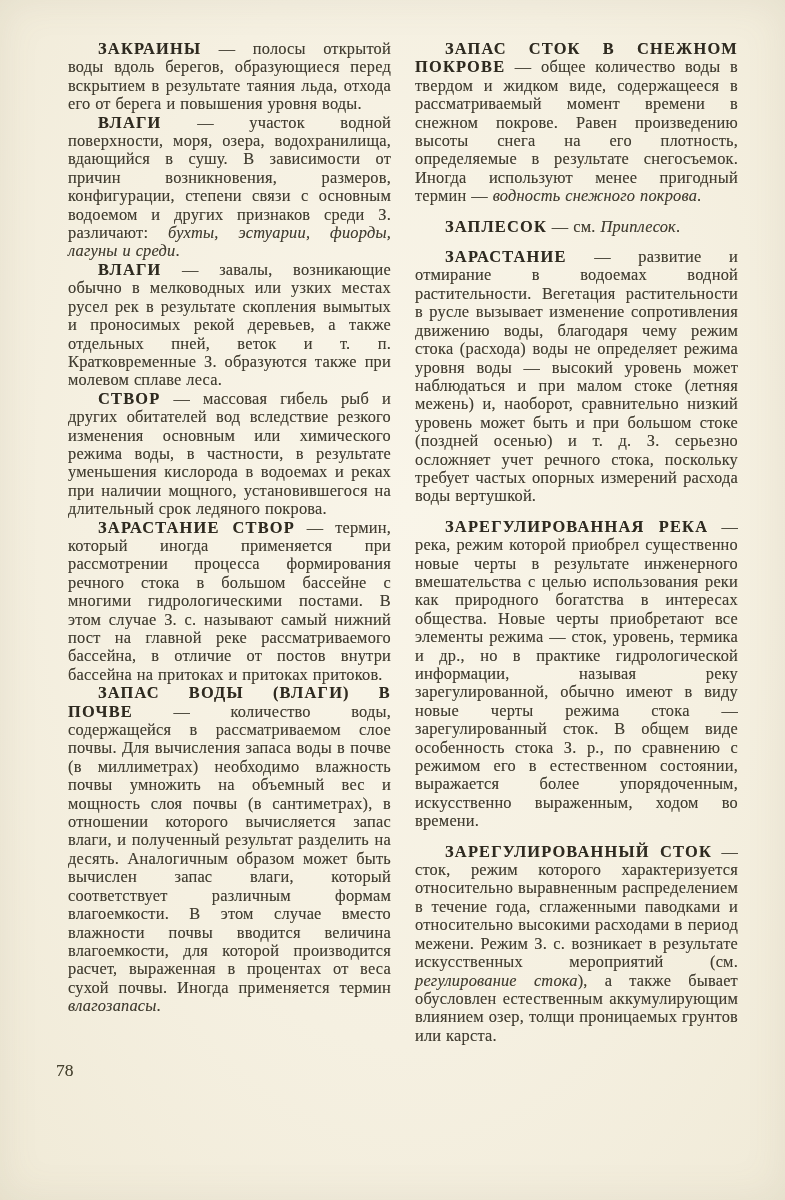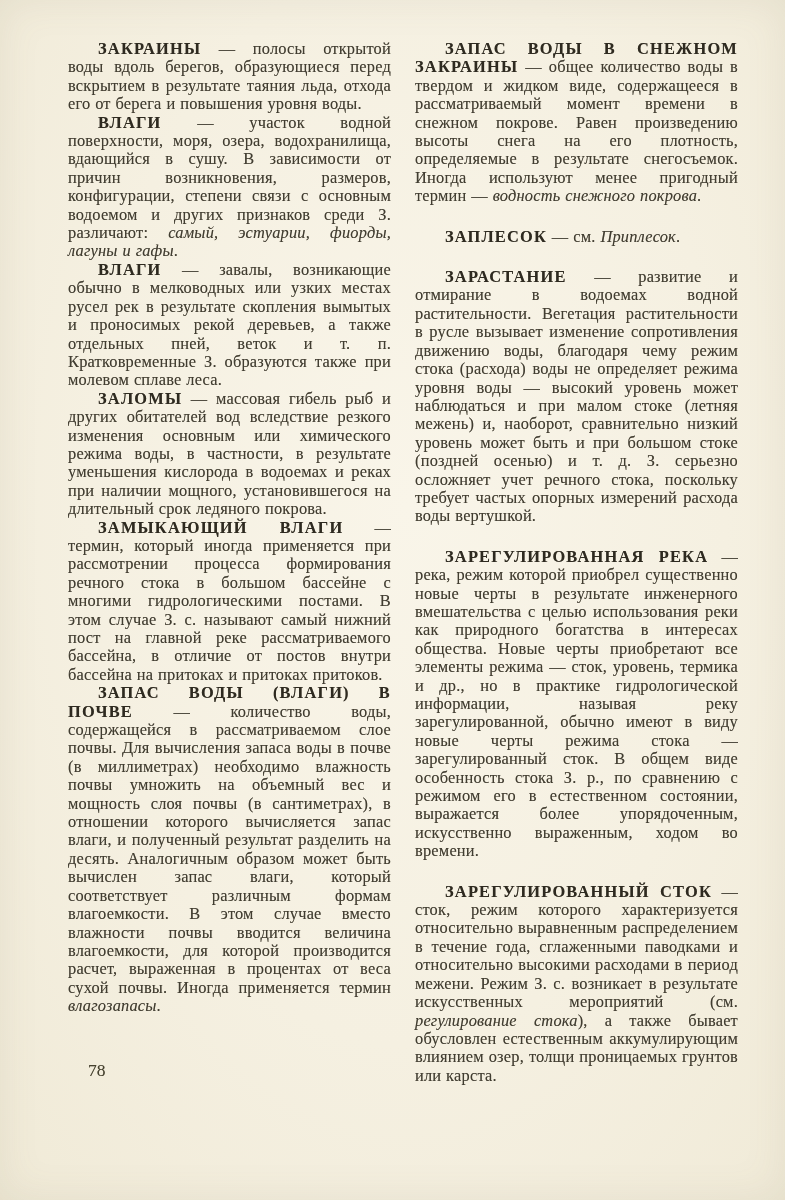--- a/index.html
+++ b/index.html
@@ -26,51 +26,51 @@
     margin: 0;
     text-indent: 30px;
     text-align: justify;
     font-size: 16.4px;
     line-height: 18.4px;
     letter-spacing: 0.2px;
     word-spacing: 0.5px;
     color: #413d31;
     text-shadow: 0 0 0.5px rgba(70,64,50,0.45);
   }
-  .column[data-column="1"] .entry + .entry { margin-top: 22px; }
+  .column[data-column="1"] .entry + .entry { margin-top: 12px; }
   .term {
     font-weight: bold;
     letter-spacing: 1.2px;
     color: #2e2a20;
   }
   .entry em { font-style: italic; }
   .page-number {
     position: absolute;
-    left: 88px; top: 1060px;
+    left: 56px; top: 1060px;
     font-size: 17.5px;
     color: #46422f;
     text-shadow: 0 0 0.5px rgba(70,64,50,0.4);
     text-align: right;
   }
 </style>
 </head>
 <body>
 
 <div class="page">
   <div class="columns">
     <div class="column" data-column="0">
         <p class="entry"><span class="term">ЗАКРАИНЫ</span><span> — полосы открытой воды вдоль берегов, образующиеся перед вскрытием в результате таяния льда, отхода его от берега и повышения уровня воды.</span></p>
-        <p class="entry"><span class="term">ВЛАГИ</span><span> — участок водной поверхности, моря, озера, водохранилища, вдающийся в сушу. В зависимости от причин возникновения, размеров, конфигурации, степени связи с основным водоемом и других признаков среди З. различают: </span><em>самый, эстуарии, фиорды, лагуны и гафы</em><span>.</span></p>
+        <p class="entry"><span class="term">ВЛАГИ</span><span> — участок водной поверхности, моря, озера, водохранилища, вдающийся в сушу. В зависимости от причин возникновения, размеров, конфигурации, степени связи с основным водоемом и других признаков среди З. различают: </span><em>бухты, эстуарии, фиорды, лагуны и среди</em><span>.</span></p>
         <p class="entry"><span class="term">ВЛАГИ</span><span> — завалы, возникающие обычно в мелководных или узких местах русел рек в результате скопления вымытых и проносимых рекой деревьев, а также отдельных пней, веток и т. п. Кратковременные З. образуются также при молевом сплаве леса.</span></p>
-        <p class="entry"><span class="term">ЗАЛОМЫ</span><span> — массовая гибель рыб и других обитателей вод вследствие резкого изменения основным или химического режима воды, в частности, в результате уменьшения кислорода в водоемах и реках при наличии мощного, установившегося на длительный срок ледяного покрова.</span></p>
-        <p class="entry"><span class="term">ЗАМЫКАЮЩИЙ ВЛАГИ</span><span> — термин, который иногда применяется при рассмотрении процесса формирования речного стока в большом бассейне с многими гидрологическими постами. В этом случае З. с. называют самый нижний пост на главной реке рассматриваемого бассейна, в отличие от постов внутри бассейна на притоках и притоках притоков.</span></p>
+        <p class="entry"><span class="term">СТВОР</span><span> — массовая гибель рыб и других обитателей вод вследствие резкого изменения основным или химического режима воды, в частности, в результате уменьшения кислорода в водоемах и реках при наличии мощного, установившегося на длительный срок ледяного покрова.</span></p>
+        <p class="entry"><span class="term">ЗАРАСТАНИЕ СТВОР</span><span> — термин, который иногда применяется при рассмотрении процесса формирования речного стока в большом бассейне с многими гидрологическими постами. В этом случае З. с. называют самый нижний пост на главной реке рассматриваемого бассейна, в отличие от постов внутри бассейна на притоках и притоках притоков.</span></p>
         <p class="entry"><span class="term">ЗАПАС ВОДЫ (ВЛАГИ) В ПОЧВЕ</span><span> — количество воды, содержащейся в рассматриваемом слое почвы. Для вычисления запаса воды в почве (в миллиметрах) необходимо влажность почвы умножить на объемный вес и мощность слоя почвы (в сантиметрах), в отношении которого вычисляется запас влаги, и полученный результат разделить на десять. Аналогичным образом может быть вычислен запас влаги, который соответствует различным формам влагоемкости. В этом случае вместо влажности почвы вводится величина влагоемкости, для которой производится расчет, выраженная в процентах от веса сухой почвы. Иногда применяется термин </span><em>влагозапасы</em><span>.</span></p>
       </div>
     <div class="column" data-column="1">
-        <p class="entry"><span class="term">ЗАПАС ВОДЫ В СНЕЖНОМ ЗАКРАИНЫ</span><span> — общее количество воды в твердом и жидком виде, содержащееся в рассматриваемый момент времени в снежном покрове. Равен произведению высоты снега на его плотность, определяемые в результате снегосъемок. Иногда используют менее пригодный термин — </span><em>водность снежного покрова</em><span>.</span></p>
+        <p class="entry"><span class="term">ЗАПАС СТОК В СНЕЖНОМ ПОКРОВЕ</span><span> — общее количество воды в твердом и жидком виде, содержащееся в рассматриваемый момент времени в снежном покрове. Равен произведению высоты снега на его плотность, определяемые в результате снегосъемок. Иногда используют менее пригодный термин — </span><em>водность снежного покрова</em><span>.</span></p>
         <p class="entry"><span class="term">ЗАПЛЕСОК</span><span> — см. </span><em>Приплесок</em><span>.</span></p>
         <p class="entry"><span class="term">ЗАРАСТАНИЕ</span><span> — развитие и отмирание в водоемах водной растительности. Вегетация растительности в русле вызывает изменение сопротивления движению воды, благодаря чему режим стока (расхода) воды не определяет режима уровня воды — высокий уровень может наблюдаться и при малом стоке (летняя межень) и, наоборот, сравнительно низкий уровень может быть и при большом стоке (поздней осенью) и т. д. З. серьезно осложняет учет речного стока, поскольку требует частых опорных измерений расхода воды вертушкой.</span></p>
         <p class="entry"><span class="term">ЗАРЕГУЛИРОВАННАЯ РЕКА</span><span> — река, режим которой приобрел существенно новые черты в результате инженерного вмешательства с целью использования реки как природного богатства в интересах общества. Новые черты приобретают все элементы режима — сток, уровень, термика и др., но в практике гидрологической информации, называя реку зарегулированной, обычно имеют в виду новые черты режима стока — зарегулированный сток. В общем виде особенность стока З. р., по сравнению с режимом его в естественном состоянии, выражается более упорядоченным, искусственно выраженным, ходом во времени.</span></p>
         <p class="entry"><span class="term">ЗАРЕГУЛИРОВАННЫЙ СТОК</span><span> — сток, режим которого характеризуется относительно выравненным распределением в течение года, сглаженными паводками и относительно высокими расходами в период межени. Режим З. с. возникает в результате искусственных мероприятий (см. </span><em>регулирование стока</em><span>), а также бывает обусловлен естественным аккумулирующим влиянием озер, толщи проницаемых грунтов или карста.</span></p>
       </div>
   </div>
   <div class="page-number">78</div>
 </div>
 
 </body></html>

